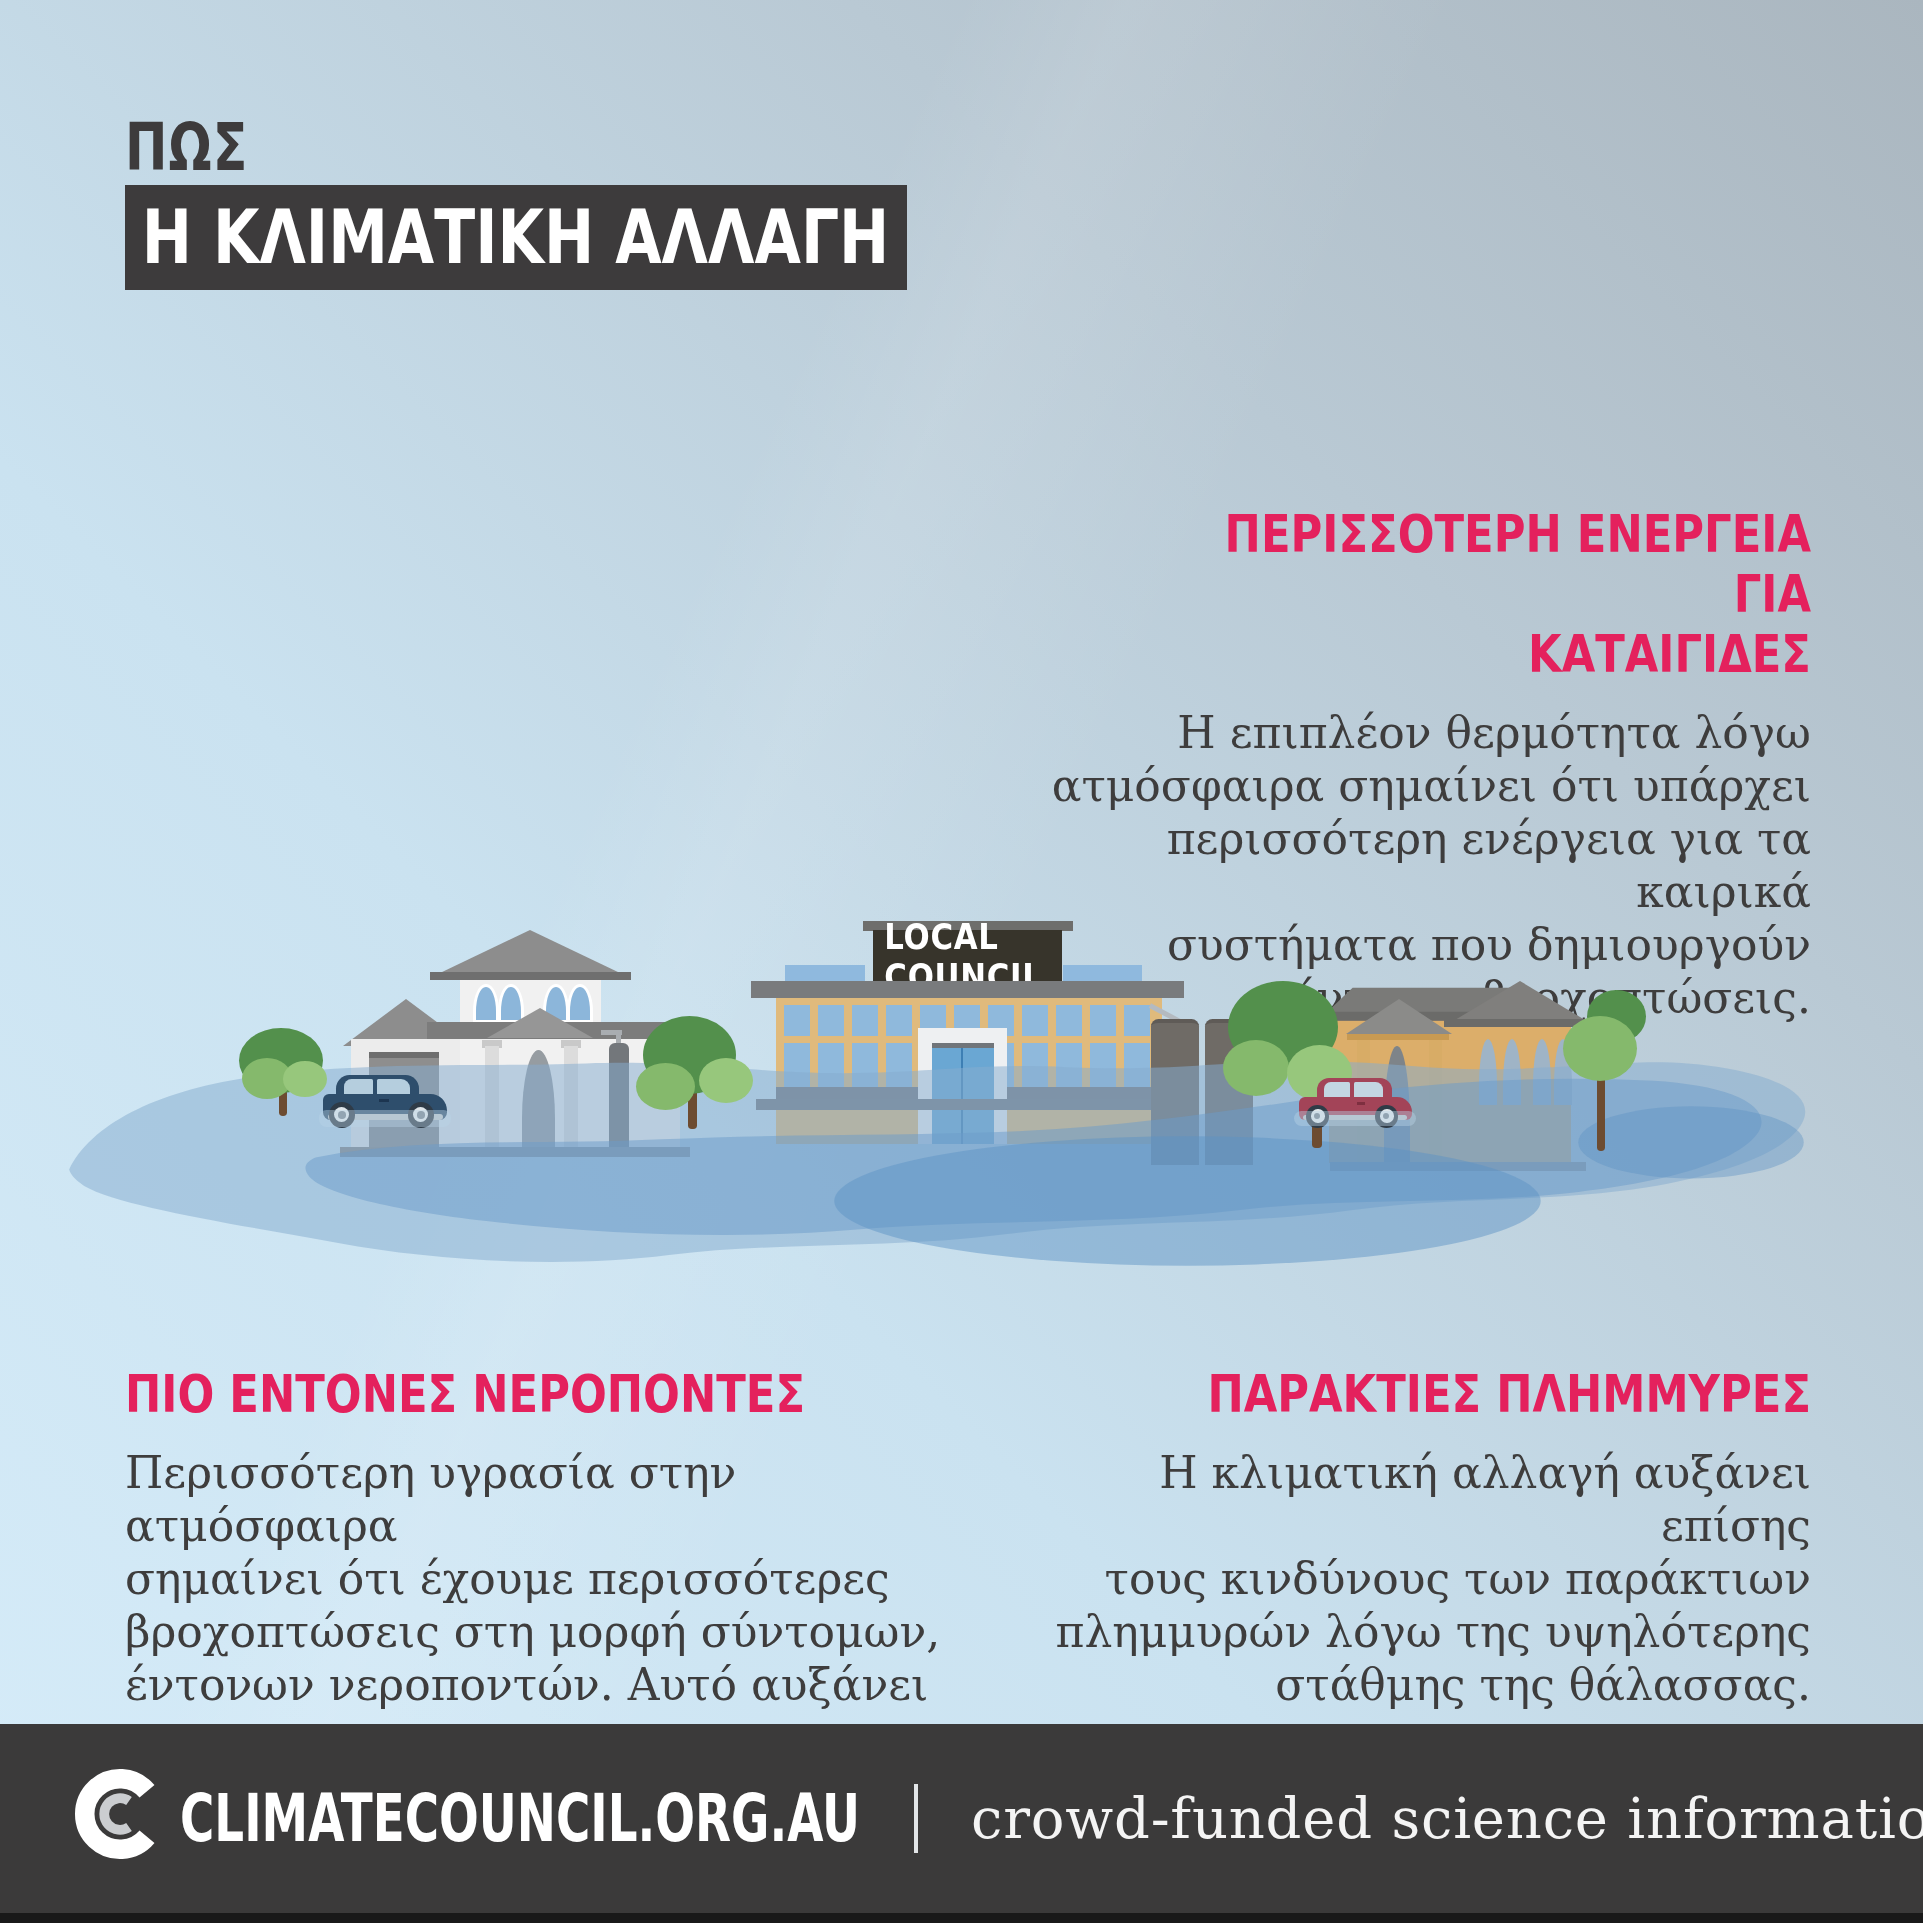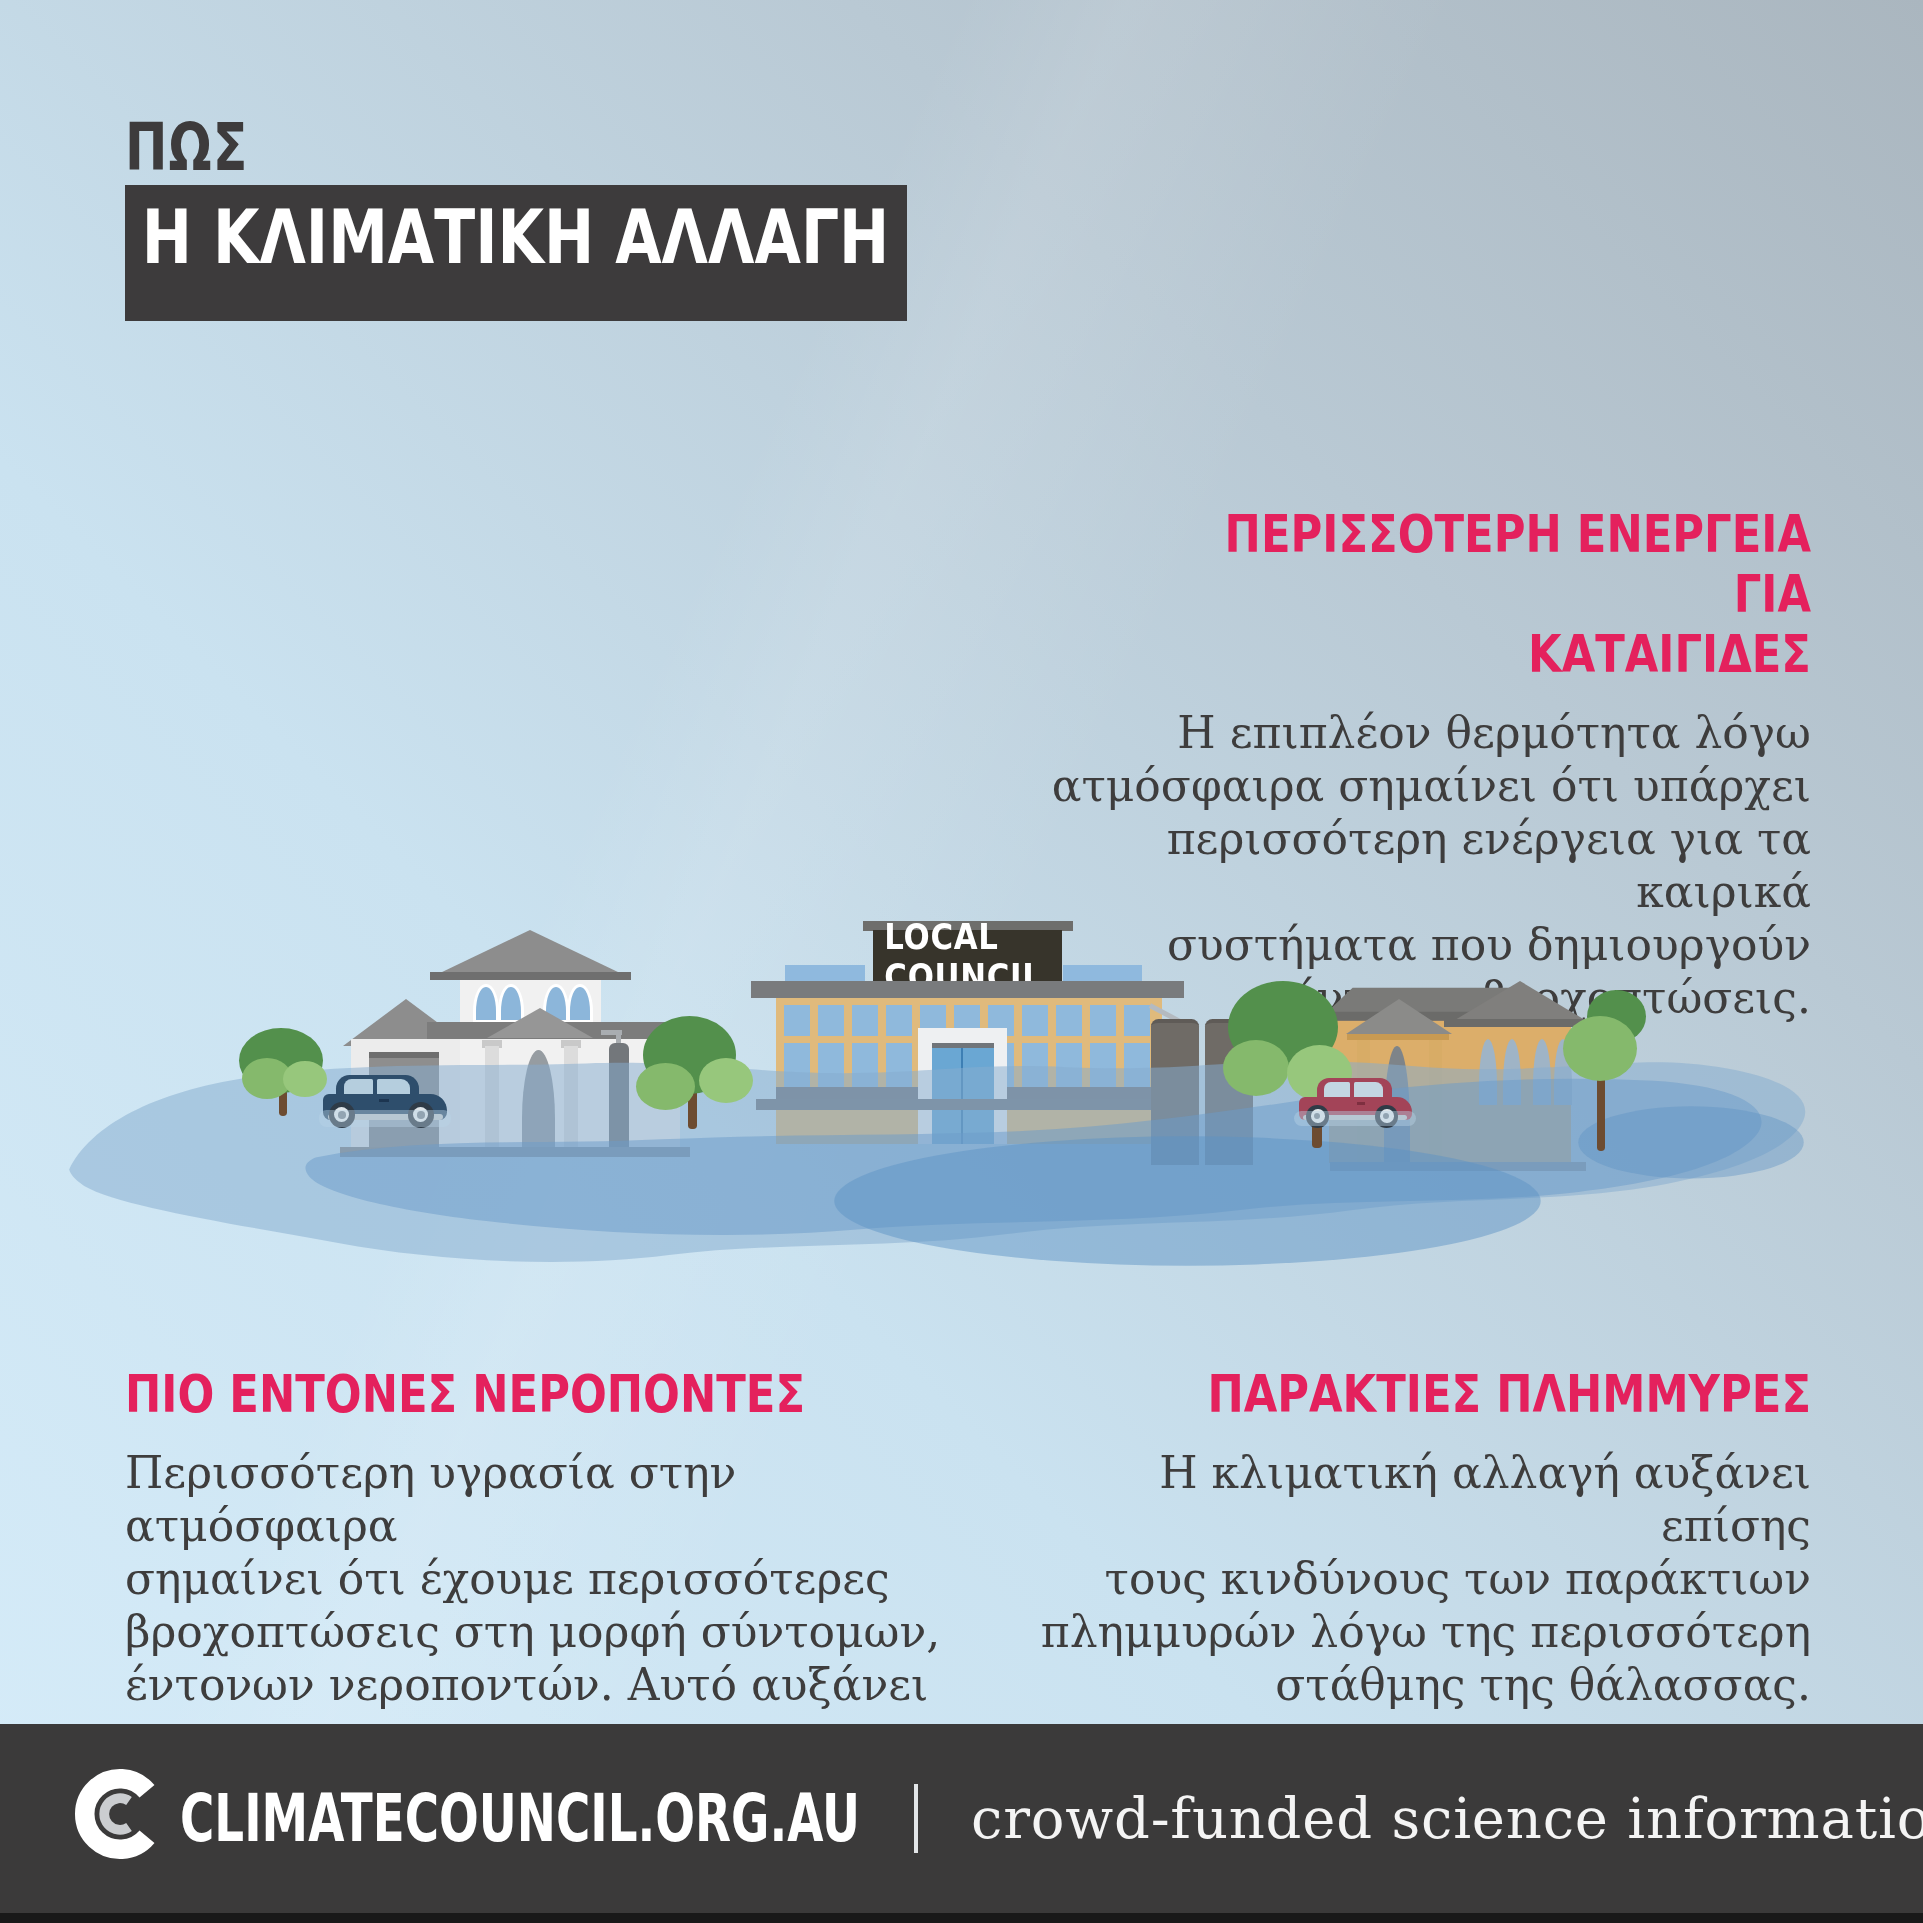--- a/index.html
+++ b/index.html
@@ -6,21 +6,21 @@
   .canvas{position:relative;width:1924px;height:1924px;overflow:hidden;
           background:linear-gradient(to top right,#d6ecf9 0%,#cae2f0 38%,#b9c9d4 72%,#aab6bf 100%);
           font-family:"DejaVu Sans",sans-serif;}
   .sheen{position:absolute;inset:0;background:linear-gradient(115deg,rgba(255,255,255,0) 34%,rgba(255,255,255,.10) 40%,rgba(255,255,255,0) 52%);}
   
   .eyebrow{position:absolute;left:125px;top:110px;font-size:65px;font-weight:bold;color:#3d3b3c;
            letter-spacing:1.5px;transform:scaleX(.78);transform-origin:left top;white-space:nowrap;}
   .bar{position:absolute;left:125px;overflow:hidden;}
   .bar span{display:inline-block;font-weight:bold;color:#ffffff;font-size:75px;white-space:nowrap;
             padding-left:21px;transform:scaleX(.80);transform-origin:left center;}
-  .bar-dark{top:185px;width:782px;height:136px;background:#3d3b3c;}
+  .bar-dark{top:185px;width:782px;height:105px;background:#3d3b3c;}
   .bar-dark span{line-height:105px;}
   .bar-pink{top:290px;width:1395px;height:107px;background:#e4215d;}
   .bar-pink span{line-height:107px;}
   
   .sec{position:absolute;}
   .sec-heading{margin:0;font-size:51px;font-weight:bold;line-height:60px;color:#e4215d;
                white-space:pre-line;transform:scaleX(.85);transform-origin:left top;}
   .sec-body{margin:21px 0 0 0;font-family:"DejaVu Serif",serif;font-size:44px;line-height:53px;
             color:#3e3d3d;white-space:pre-line;}
   .sec-right{text-align:right;}
@@ -69,21 +69,21 @@
     <p class="sec-body">Περισσότερη υγρασία στην ατμόσφαιρα
 σημαίνει ότι έχουμε περισσότερες
 βροχοπτώσεις στη μορφή σύντομων,
 έντονων νεροποντών. Αυτό αυξάνει τον
 κίνδυνο ξαφνικής πλημμύρας.</p>
   </section>
   <section class="sec sec-right" style="left:1011px;top:1365px;width:800px;">
     <h2 class="sec-heading">ΠΑΡΑΚΤΙΕΣ ΠΛΗΜΜΥΡΕΣ</h2>
     <p class="sec-body">Η κλιματική αλλαγή αυξάνει επίσης
 τους κινδύνους των παράκτιων
-πλημμυρών λόγω της περισσότερη
+πλημμυρών λόγω της υψηλότερης
 στάθμης της θάλασσας.</p>
   </section>
 
   <div>
 
     <div>
       <div class="tri" style="left:440px;top:930px;border-left:90px solid transparent;border-right:90px solid transparent;border-bottom:43px solid #8d8d8d;"></div>
       <div class="px" style="left:430px;top:972px;width:201px;height:8.3px;background:#6f6f6f;"></div>
       <div class="px" style="left:460px;top:980px;width:141px;height:44px;background:#f1f1f1;"></div>
       <div class="arch" style="left:473px;top:984px;width:19.5px;height:33px;background:#8cb6da;border:3px solid #fff;"></div>

